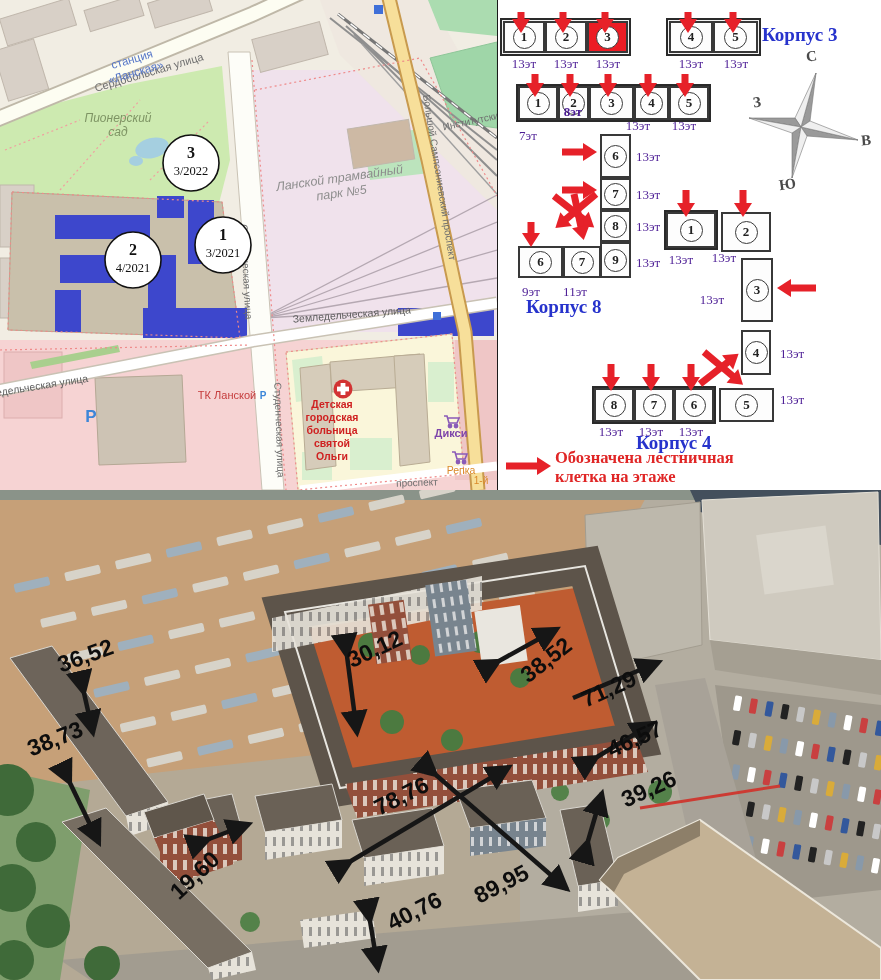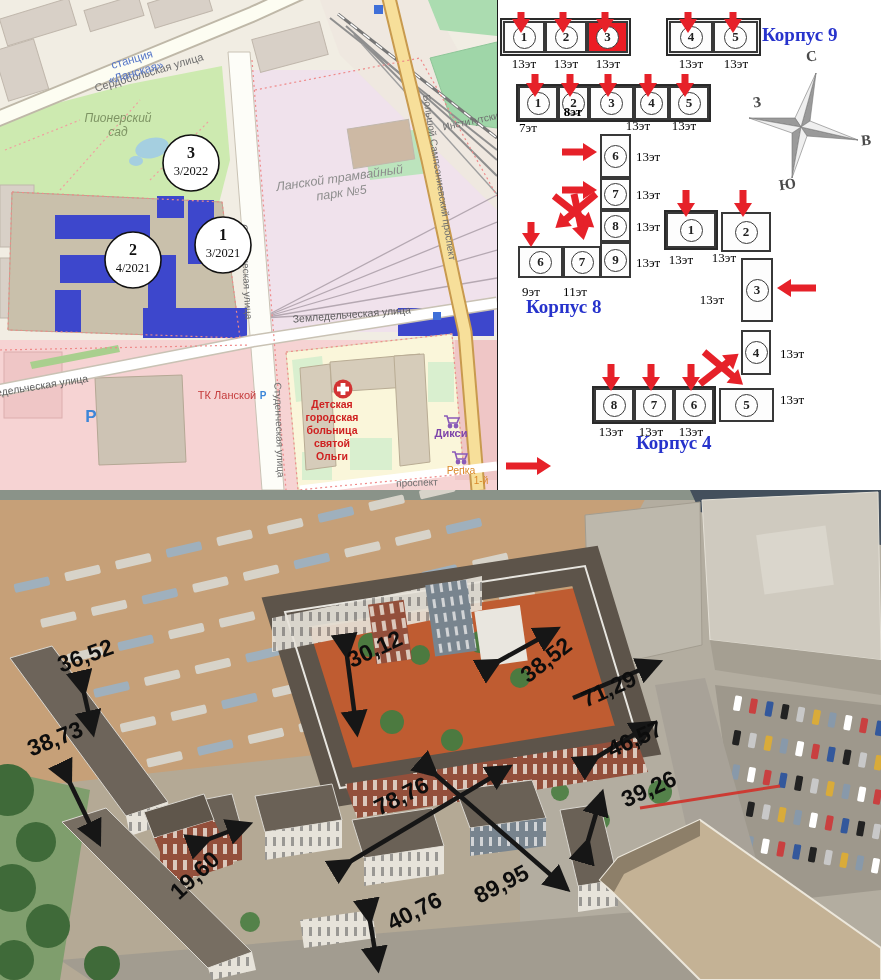--- a/index.html
+++ b/index.html
@@ -10,21 +10,21 @@
   #scheme-panel{position:absolute;left:498px;top:0;width:383px;height:490px;background:#fff;overflow:hidden}
   #photo-panel{position:absolute;left:0;top:490px;width:881px;height:490px;overflow:hidden;background:#b4a995}
   svg{display:block}
   
   .sec-box{position:absolute;background:#fdfdfd;border:2px solid #383838;box-sizing:border-box;
            display:flex;align-items:center;justify-content:center}
   .sec-box.red{background:#ec1c24}
   .sec-num{width:21px;height:21px;border:1.5px solid #3a3a3a;border-radius:50%;background:#fefefe;
            font:bold 13px "Liberation Serif",serif;color:#222;display:flex;align-items:center;justify-content:center}
   .grp-outline{position:absolute;border:2px solid #2a2a2a;box-sizing:border-box;background:#f2f2f2}
-  .floor-lb{position:absolute;font:13px "Liberation Serif",serif;color:#000000;white-space:nowrap}
+  .floor-lb{position:absolute;font:13px "Liberation Serif",serif;color:#4c1d95;white-space:nowrap}
   .korpus-label{position:absolute;font:bold 19px "Liberation Serif",serif;color:#2733cc;white-space:nowrap}
   .rarr{position:absolute;height:20px;transform-origin:left center;pointer-events:none}
   .rarr .sh{position:absolute;left:0;top:50%;transform:translateY(-50%);height:7px;background:#e62129}
   .rarr .hd{position:absolute;right:-1px;top:50%;transform:translateY(-50%);width:0;height:0;
             border-left:14px solid #e62129;border-top:9px solid transparent;border-bottom:9px solid transparent}
   #legend-text{position:absolute;left:57px;top:448px;width:225px;
                font:bold 16.5px "Liberation Serif",serif;color:#e02626;line-height:1.16}
   .compass-lb{position:absolute;font:bold 15px "Liberation Serif",serif;color:#4a4a4a}
   
   .marker-num{font:bold 16px "Liberation Serif",serif;fill:#111}
@@ -179,21 +179,21 @@
           <g>
             <circle cx="191" cy="163" r="28" fill="#fff" stroke="#111" stroke-width="1.6"></circle>
             <text x="191" y="158" text-anchor="middle" class="marker-num">3</text>
             <text x="191" y="175" text-anchor="middle" class="marker-date">3/2022</text>
           </g>
         </g>
     </svg>
   </div>
 
   <div id="scheme-panel">
-    <div class="korpus-label" style="left:264px;top:24px">Корпус 9</div>
+    <div class="korpus-label" style="left:264px;top:24px">Корпус 3</div>
     <div class="korpus-label" style="left:28px;top:296px">Корпус 8</div>
     <div class="korpus-label" style="left:138px;top:432px">Корпус 4</div>
 
     <svg width="180" height="160" style="position:absolute;left:200px;top:40px" viewBox="0 0 180 160">
       <g stroke="#777" stroke-width="0.6">
         <polygon points="118,33 112,81 103,87" fill="#9a9a9a"></polygon>
         <polygon points="118,33 97,78 103,87" fill="#efefef"></polygon>
         <polygon points="160,100 109,96 103,87" fill="#9a9a9a"></polygon>
         <polygon points="160,100 112,81 103,87" fill="#efefef"></polygon>
         <polygon points="94,138 94,93 103,87" fill="#9a9a9a"></polygon>
@@ -277,21 +277,21 @@
         </div>
         <div class="sec-box" style="left: 102px; top: 242px; width: 31px; height: 36px;">
           <span class="sec-num">9</span>
         </div>
         <div class="sec-box" style="left: 65px; top: 246px; width: 38px; height: 32px;">
           <span class="sec-num">7</span>
         </div>
         <div class="sec-box" style="left: 20px; top: 246px; width: 45px; height: 32px;">
           <span class="sec-num">6</span>
         </div>
-        <div class="floor-lb" style="left: 30px; top: 120px; transform: translateX(-50%);">7эт</div>
+        <div class="floor-lb" style="left: 30px; top: 128px; transform: translateX(-50%);">7эт</div>
         <div class="floor-lb" style="left: 75px; top: 104px; transform: translateX(-50%); font-weight: bold;">8эт</div>
         <div class="floor-lb" style="left: 140px; top: 118px; transform: translateX(-50%);">13эт</div>
         <div class="floor-lb" style="left: 186px; top: 118px; transform: translateX(-50%);">13эт</div>
         <div class="floor-lb" style="left: 138px; top: 149px;">13эт</div>
         <div class="floor-lb" style="left: 138px; top: 187px;">13эт</div>
         <div class="floor-lb" style="left: 138px; top: 219px;">13эт</div>
         <div class="floor-lb" style="left: 138px; top: 255px;">13эт</div>
         <div class="floor-lb" style="left: 77px; top: 284px; transform: translateX(-50%);">11эт</div>
         <div class="floor-lb" style="left: 33px; top: 284px; transform: translateX(-50%);">9эт</div>
         <div class="rarr" style="left: 37px; top: 64px; width: 22px; transform: rotate(90deg);">
@@ -405,20 +405,21 @@
           <div class="hd"></div>
         </div>
       </div>
 
     <div id="legend-arrow-slot">
         <div class="rarr" style="left: 8px; top: 456px; width: 44px; transform: rotate(0deg);">
           <div class="sh" style="width: 32px;"></div>
           <div class="hd"></div>
         </div>
       </div>
+    <div id="legend-text">Обозначена лестничная клетка на этаже</div>
   </div>
 
   <div id="photo-panel">
     <svg id="photo-svg" width="881" height="490" viewBox="0 0 881 490">
       <defs>
         <pattern id="pBrick" width="10" height="16" patternUnits="userSpaceOnUse">
           <rect width="10" height="16" fill="#934f3b"></rect>
             <rect x="3" y="2" width="4" height="10" fill="#e8ddd2" opacity="0.85"></rect>
         </pattern>
         <pattern id="pWhite" width="9" height="15" patternUnits="userSpaceOnUse">

